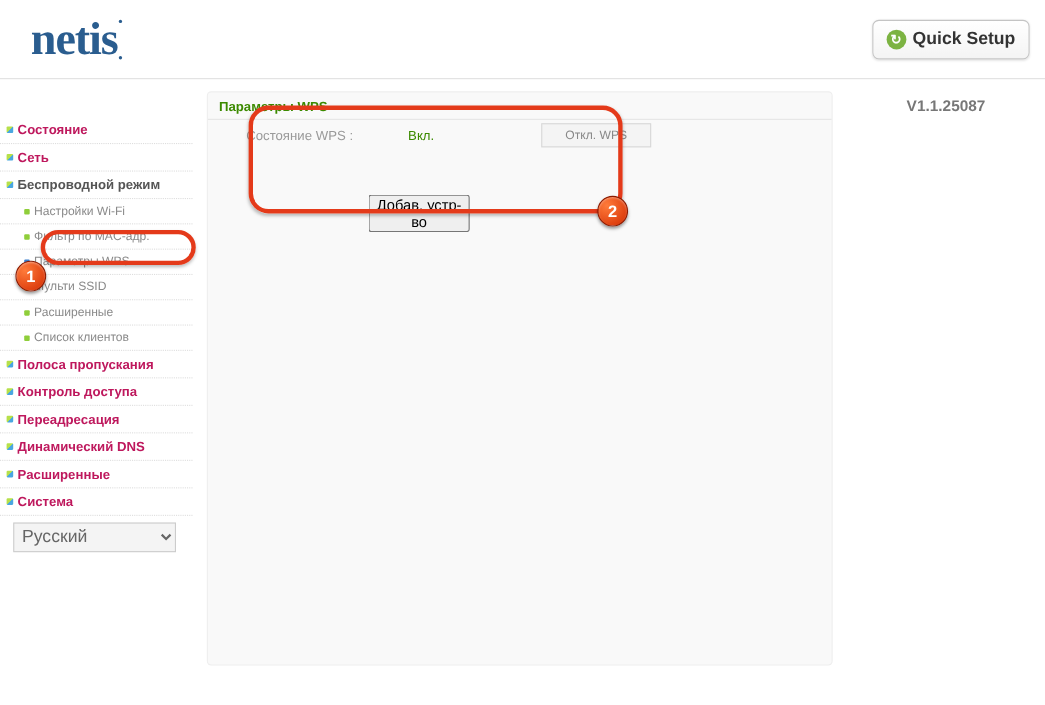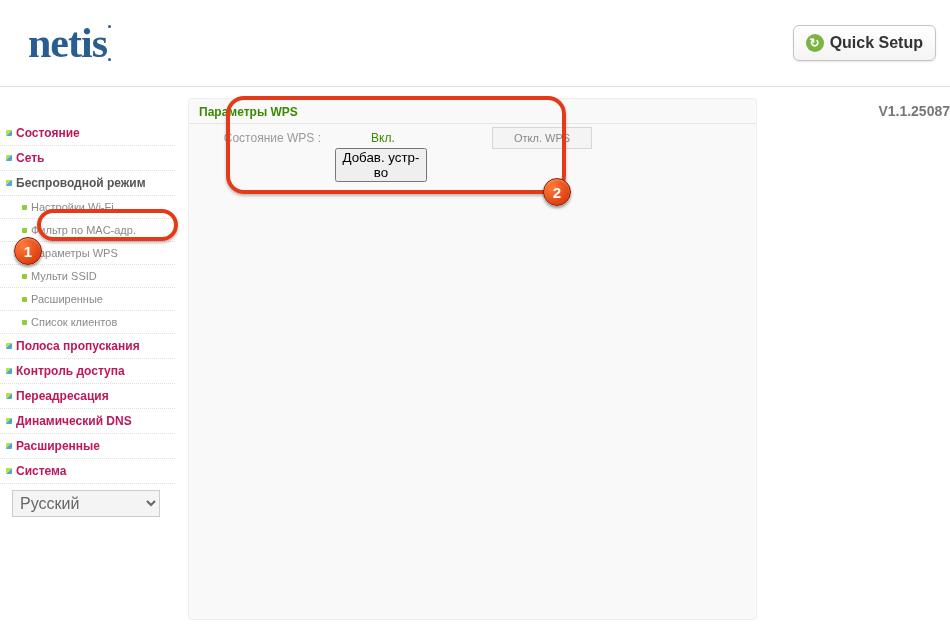--- a/index.html
+++ b/index.html
@@ -1,19 +1,19 @@
 <!DOCTYPE html>
 <html><head>
 <meta charset="utf-8">
 <style>
 * { box-sizing: border-box; margin: 0; padding: 0; }
 body { font-family: Arial, Helvetica, sans-serif; font-size: 12px; background: #fff; width: 950px; height: 641px; position: relative; overflow: hidden; }
 
 
-.header { height: 87px; border-bottom: 1px solid #e0e0e0; display: flex; align-items: center; justify-content: space-between; padding: 0 14px 0 28px; }
+.header { height: 72px; border-bottom: 1px solid #e0e0e0; display: flex; align-items: center; justify-content: space-between; padding: 0 14px 0 28px; }
 .logo { font-family: Georgia, 'Times New Roman', serif; font-size: 42px; font-weight: bold; color: #2a5d8f; letter-spacing: -1px; position: relative; }
 .logo .dot1, .logo .dot2 { position: absolute; width: 3px; height: 3px; border-radius: 50%; background: #2a5d8f; }
 .logo .dot1 { top: 6px; left: 80px; }
 .logo .dot2 { bottom: 6px; right: -4px; }
 .quick-setup { display: flex; align-items: center; gap: 6px; padding: 8px 12px; background: linear-gradient(#fff,#f4f4f4); border: 1px solid #c4c4c4; border-radius: 6px; font-size: 16px; font-weight: bold; color: #333; cursor: pointer; box-shadow: 0 1px 2px rgba(0,0,0,0.1); }
 .qs-icon { width: 18px; height: 18px; border-radius: 50%; background: #7CB342; display: inline-flex; align-items: center; justify-content: center; color: #fff; font-size: 12px; font-weight: bold; }
 
 
 .main-wrap { display: flex; height: calc(641px - 72px); }
 
@@ -32,25 +32,25 @@
 .content { flex: 1; padding: 12px 14px 0 14px; position: relative; }
 .content-inner { background: #f9f9f9; border-radius: 3px; padding: 0; min-height: 520px; width: 567px; box-shadow: 0 0 0 1px #eee; position: relative; }
 .section-title { color: #3c8a00; font-weight: bold; font-size: 12px; padding: 6px 10px 4px; border-bottom: 1px solid #e5e5e5; }
 .form-area { padding: 0; }
 .row { display: flex; align-items: center; height: 27px; }
 .row .label { width: 140px; text-align: right; padding-right: 8px; color: #9a9a9a; font-size: 12px; }
 .row .value { width: 115px; padding-left: 6px; font-size: 12px; }
 .row .value.enabled { color: #3c8a00; margin-left: 36px; }
 .row .value.pin { color: #888; }
 .row .act-btn { width: 100px; height: 22px; background: #f4f4f4; border: 1px solid #d7d7d7; color: #888; font-size: 11px; cursor: pointer; margin-left: 12px; }
-.center-btn-row { display: flex; justify-content: flex-start; padding-left: 146px; align-items: center; height: 27px; }
+.center-btn-row { display: flex; justify-content: flex-start; padding-left: 146px; align-items: center; height: 27px; margin-top: 44px; }
 .center-btn-row .act-btn { width: 92px; }
 
 
-.rightcol { width: 180px; padding-top: 16px; text-align: right; }
+.rightcol { width: 180px; padding-top: 16px; text-align: center; }
 .version { color: #777; font-weight: bold; font-size: 14px; }
 
 
 .annot-box { position: absolute; border: 4px solid #e43a1a; border-radius: 18px; pointer-events: none; box-shadow: 0 2px 3px rgba(0,0,0,0.25); }
 .annot1 { top: 209px; left: 37px; width: 141px; height: 32px; }
 .annot2 { top: 96px; left: 226px; width: 340px; height: 98px; }
 .badge { position: absolute; width: 28px; height: 28px; border-radius: 50%; background: radial-gradient(circle at 30% 30%, #ff7b3a, #d22a00); border: 1px solid #8a1a00; color: #fff; font-weight: bold; font-size: 15px; display: flex; align-items: center; justify-content: center; box-shadow: 0 2px 3px rgba(0,0,0,0.4), inset 0 1px 2px rgba(255,255,255,0.4); pointer-events: none; }
 .badge1 { top: 237px; left: 14px; }
 .badge2 { top: 178px; left: 543px; }
 </style>

